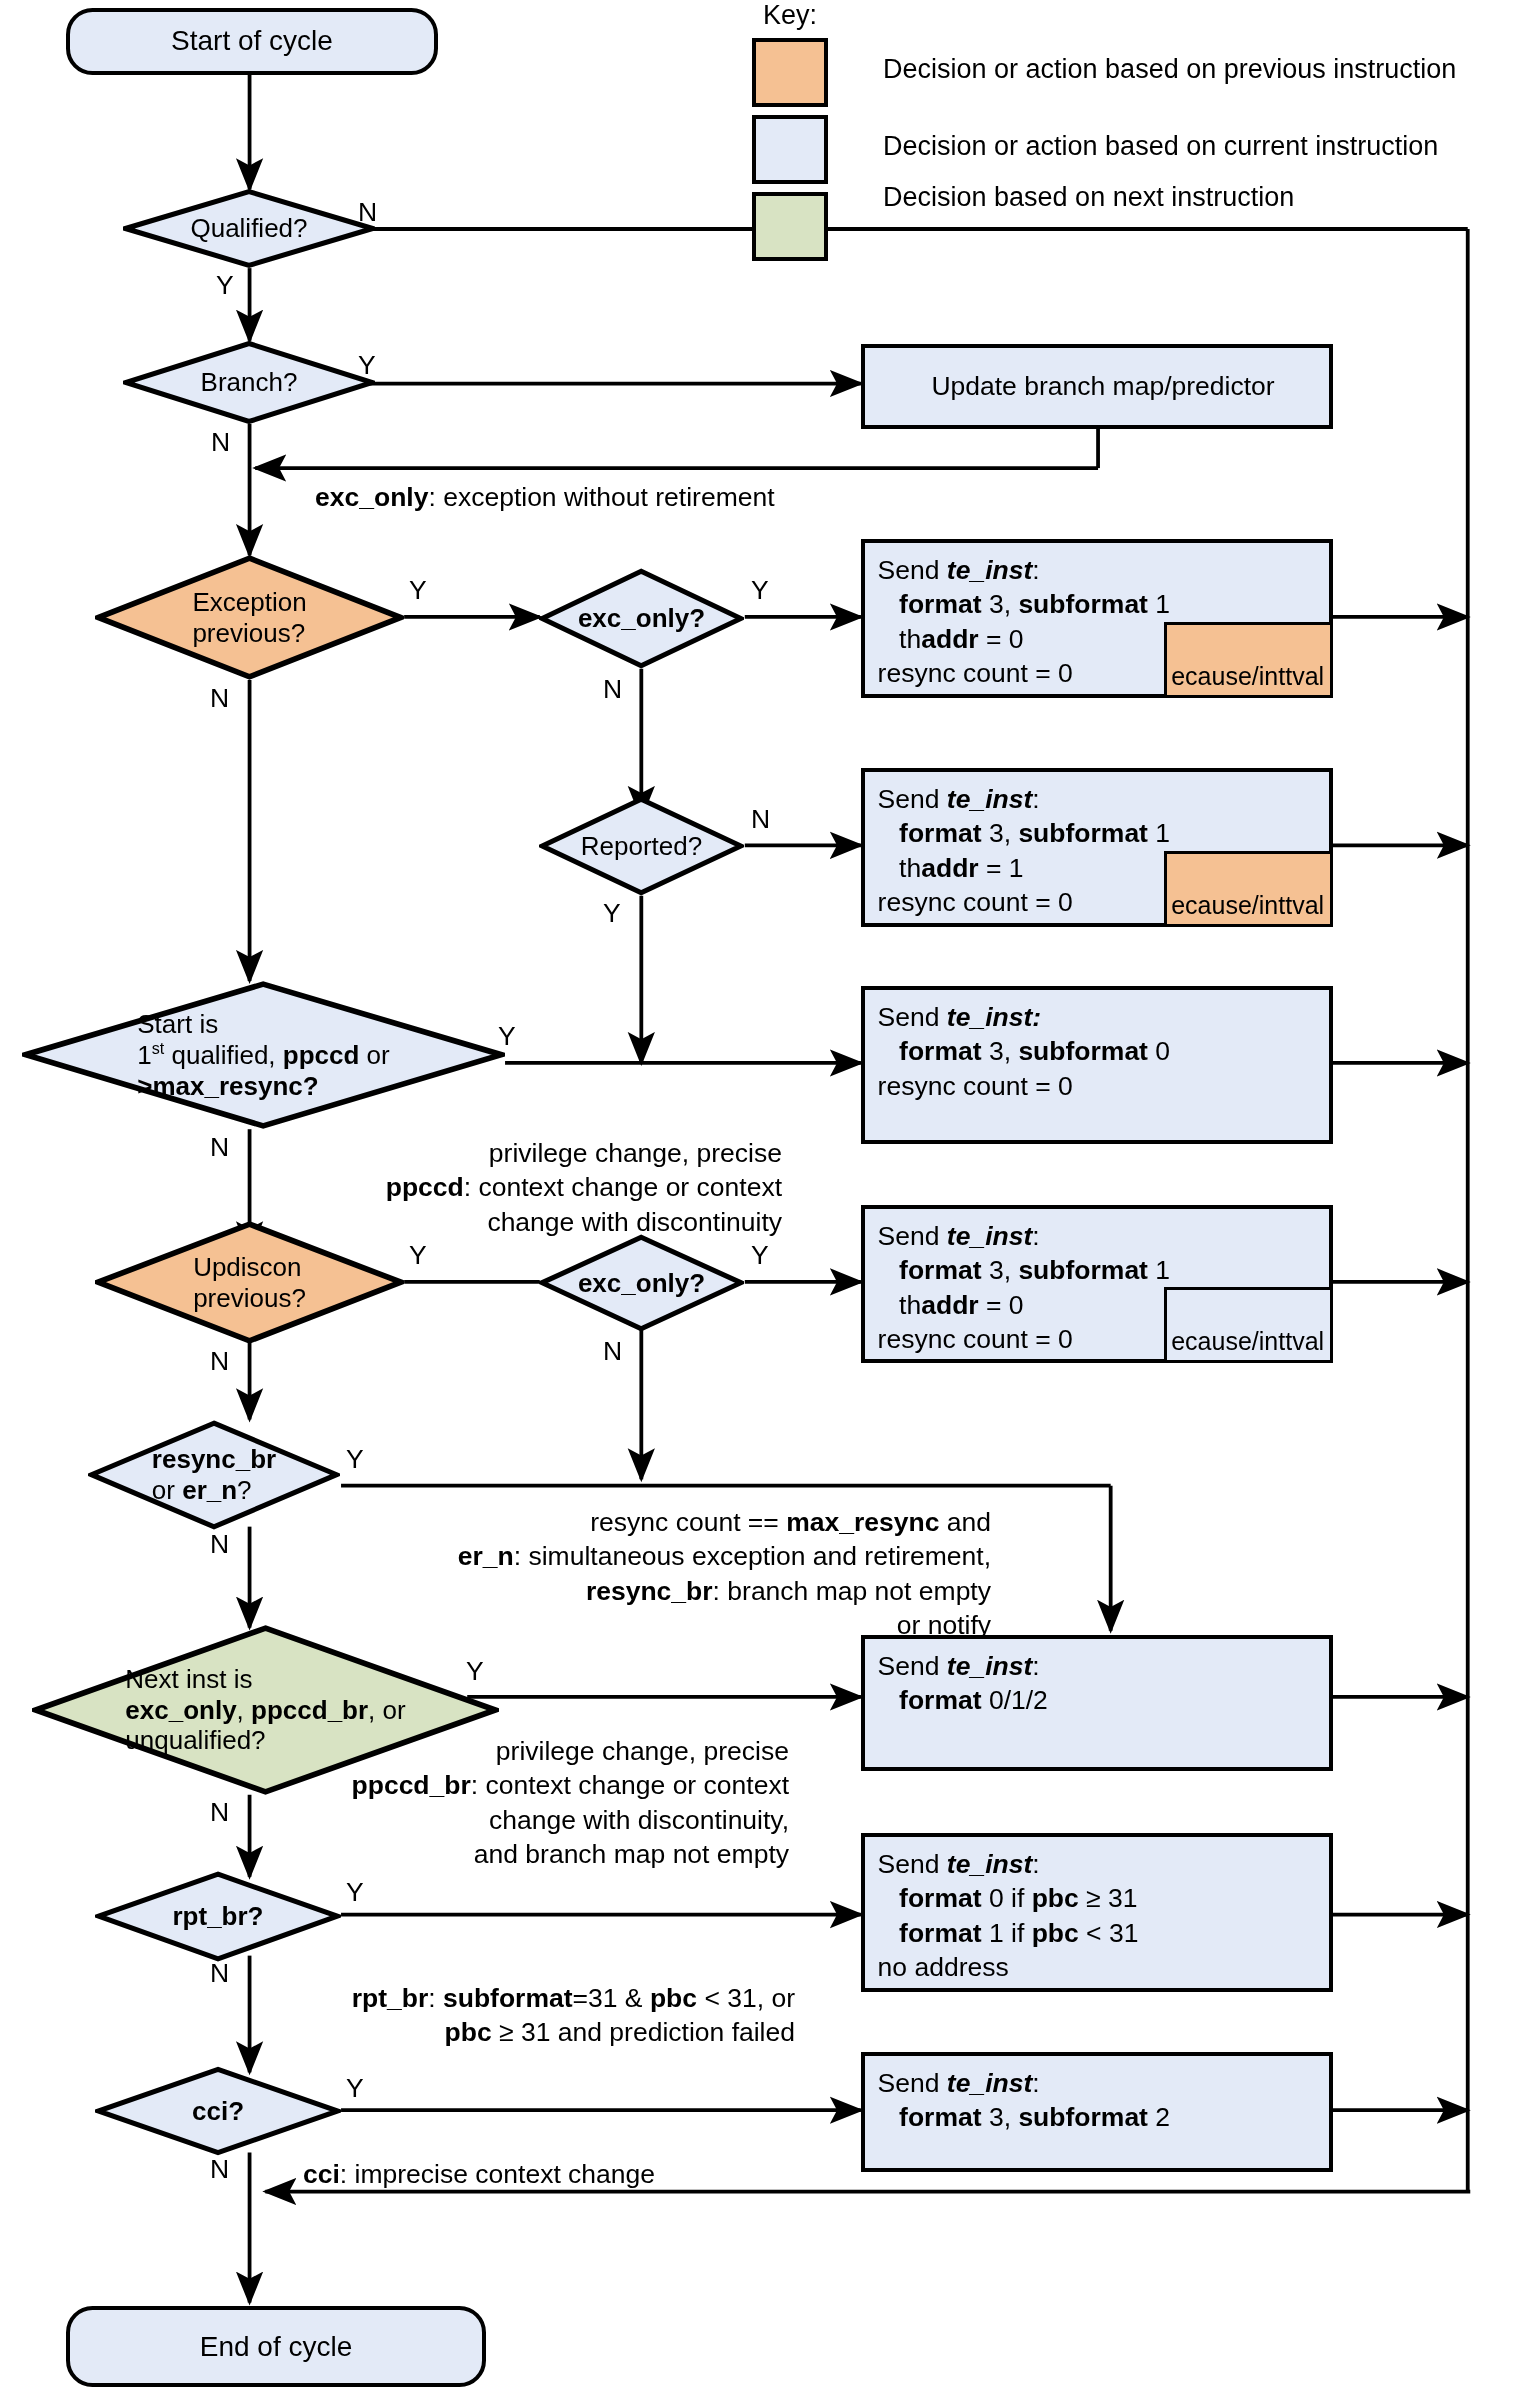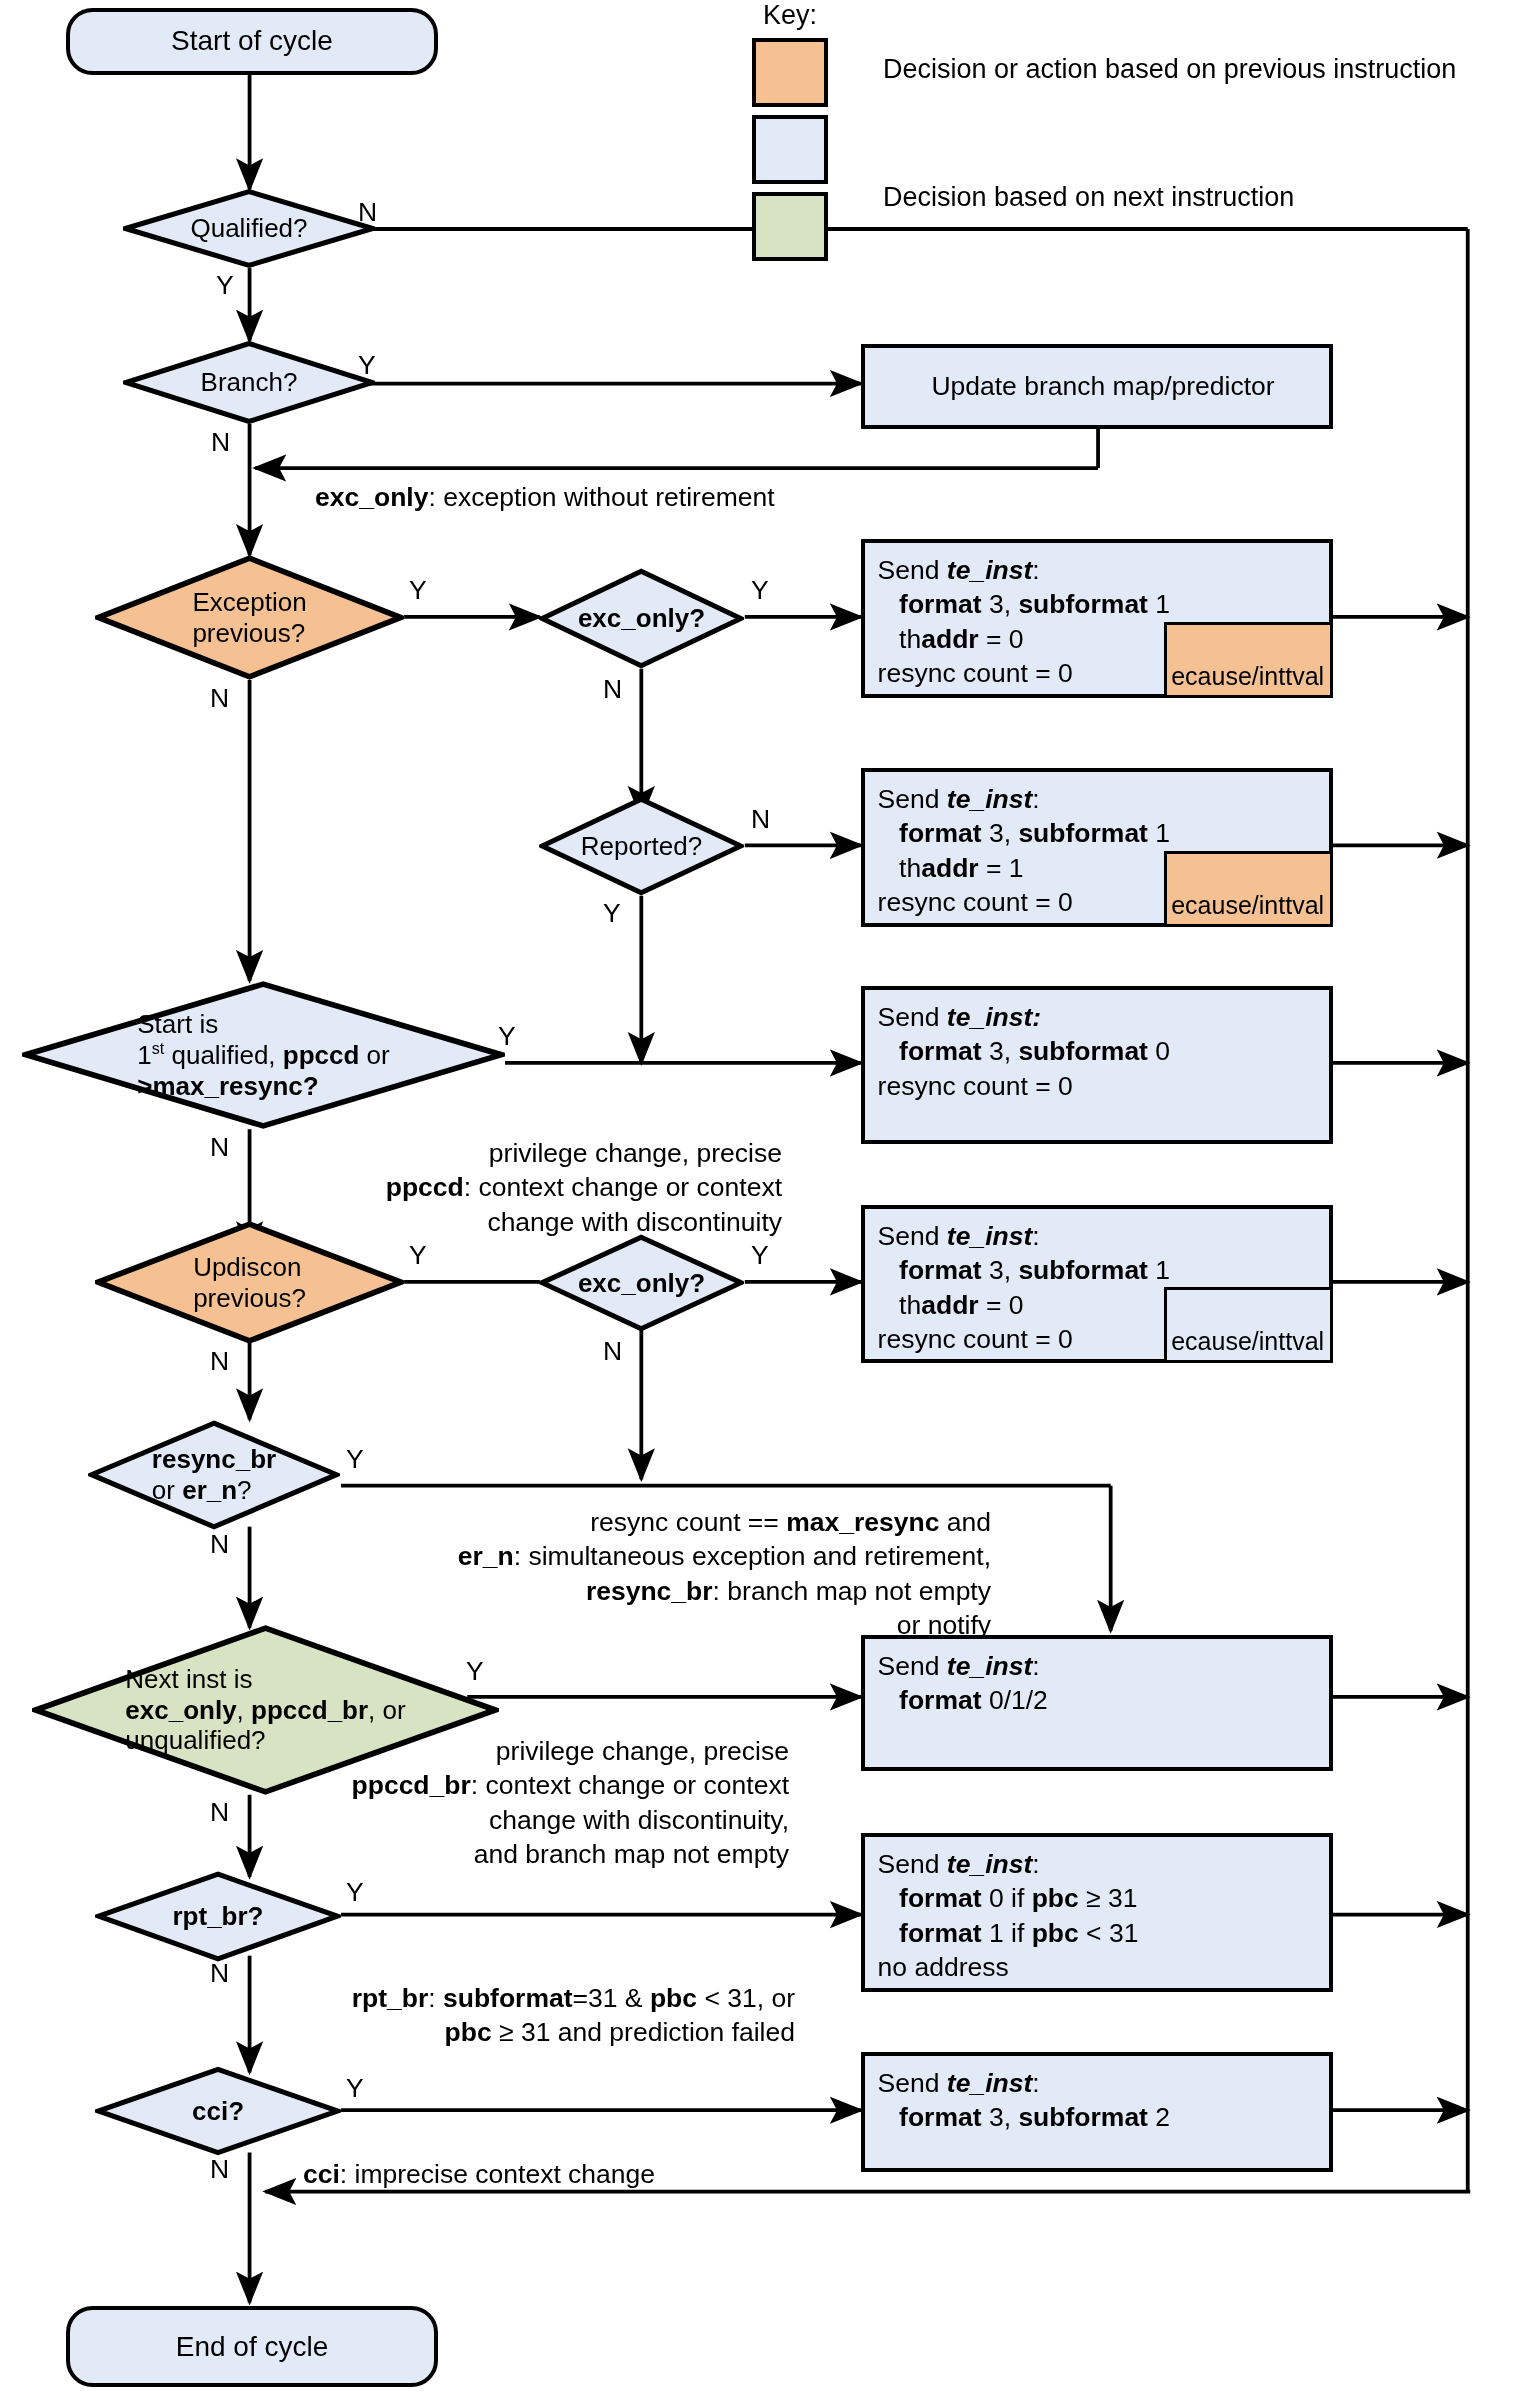--- a/index.html
+++ b/index.html
@@ -133,20 +133,21 @@
       <path d="M395,3412 L395,3650" marker-end="url(#ah)"></path>
     </g>
   </svg>
 
   <div class="keylabel" style="left:763px;top:0px;">Key:</div>
 
   <div class="keyswatch" style="left:752px;top:38px;width:76px;height:69px;background:#f5c193;"></div>
   <div class="keytext" style="left:883px;top:54px;">Decision or action based on previous instruction</div>
 
   <div class="keyswatch" style="left:752px;top:115px;width:76px;height:69px;background:#e3eaf7;"></div>
+  <div class="keytext" style="left:883px;top:131px;">Decision or action based on current instruction</div>
 
   <div class="keyswatch" style="left:752px;top:192px;width:76px;height:69px;background:#d8e3c3;"></div>
   <div class="keytext" style="left:883px;top:182px;">Decision based on next instruction</div>
 
   <div class="node term" style="left:66px;top:7.6px;width:372px;height:67px;">
     <span>Start of cycle</span>
   </div>
 
   <div class="dia" style="left:123px;top:189px;width:252px;height:79px;">
     <svg width="252" height="79" viewBox="0 0 400 125">
@@ -391,18 +392,18 @@
     <div class="inner">
       <div><span>Send </span><i class="ti">te_inst</i><span>:</span></div>
       <div class="ind"><b>format</b><span> 3, </span><b>subformat</b><span> 2</span></div>
     </div>
   </div>
 
   <div class="ann" style="left:303px;top:2157px;">
     <b>cci</b><span>: imprecise context change</span>
   </div>
 
-  <div class="node term" style="left:66px;top:2306px;width:372px;height:81px;align-items:center;">
+  <div class="node term" style="left:66px;top:2306px;width:420px;height:81px;align-items:center;">
     <span>End of cycle</span>
   </div>
 
 </div>
 
 
 </body></html>

